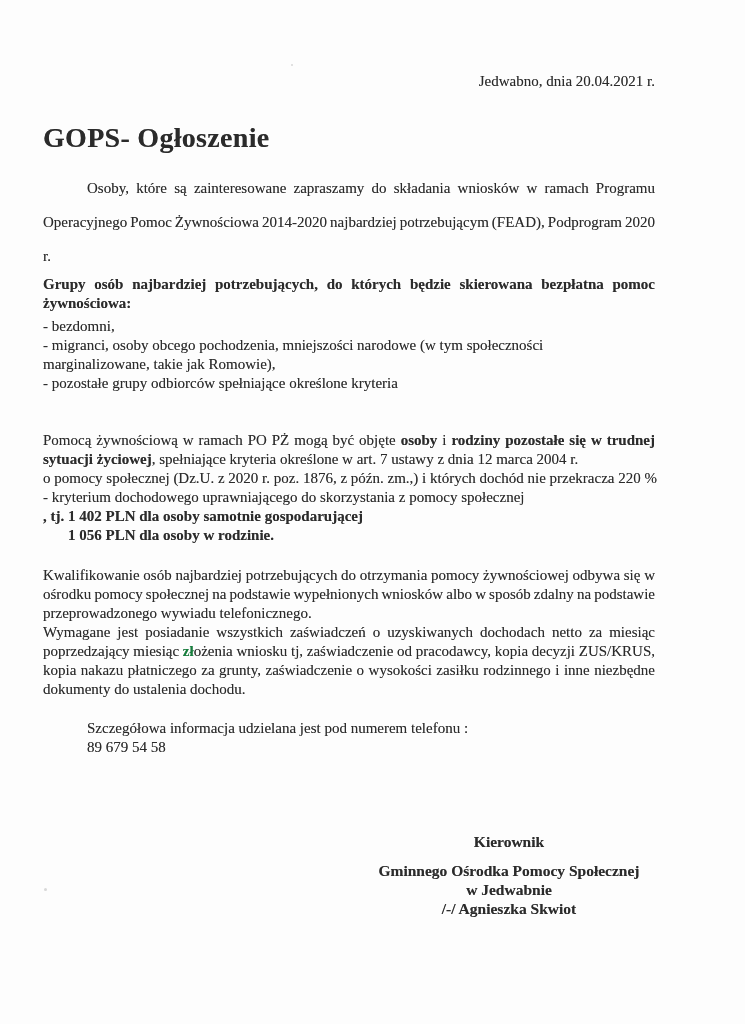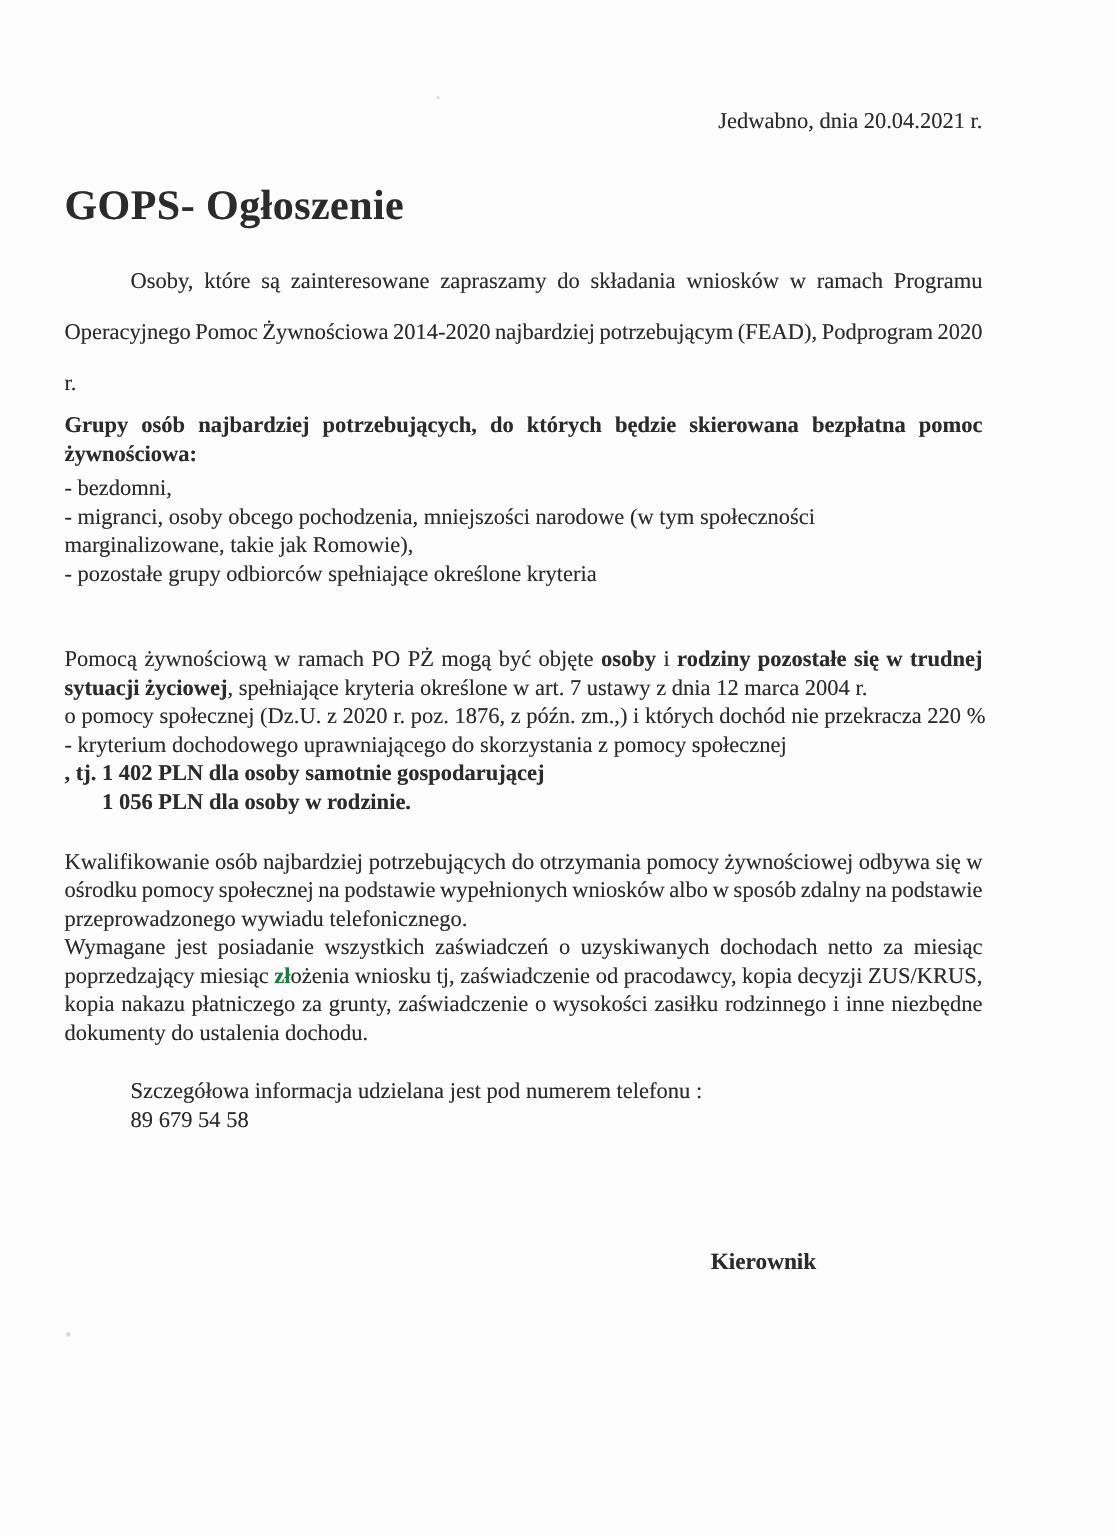--- a/index.html
+++ b/index.html
@@ -76,18 +76,23 @@
     <div class="line">dokumenty do ustalenia dochodu.</div>
   </div>
 
   <div class="sec contact">
     <div class="line">Szczegółowa informacja udzielana jest pod numerem telefonu :</div>
     <div class="line">89 679 54 58</div>
   </div>
 
   <div class="sec signature">
     <div class="line">Kierownik</div>
+    <div class="sig-org">
+      <div class="line">Gminnego Ośrodka Pomocy Społecznej</div>
+      <div class="line">w Jedwabnie</div>
+      <div class="line">/-/ Agnieszka Skwiot</div>
+    </div>
   </div>
 
   <div class="artifact a1"></div>
   <div class="artifact a2"></div>
 
 </div>
 
 </body></html>

